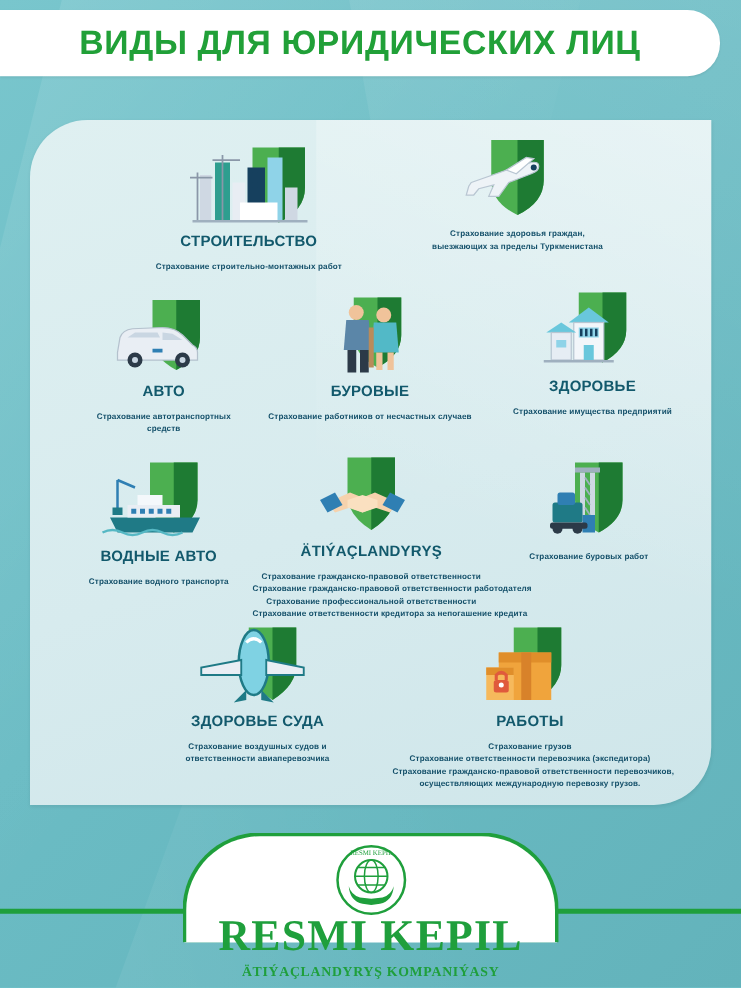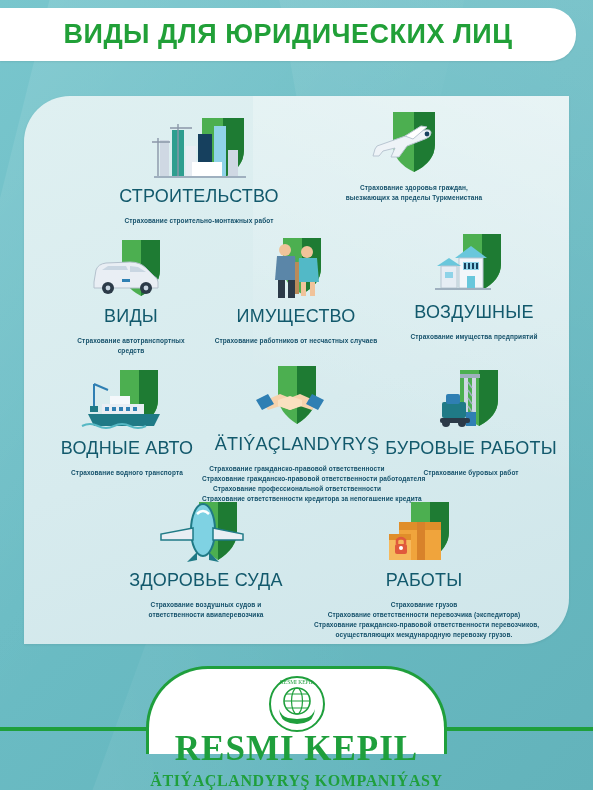--- a/index.html
+++ b/index.html
@@ -36,38 +36,38 @@
          background:linear-gradient(160deg,#dff0f1 0%,#d7ebee 55%,#cfe6ea 100%);
          border-radius:46px 0 46px 0;
          box-shadow:0 1px 3px rgba(0,0,0,.07);}
   .panelsheen{position:absolute;right:0;top:0;width:58%;height:100%;
         background:linear-gradient(200deg,rgba(255,255,255,.35),rgba(255,255,255,0) 60%);
         border-radius:0 0 46px 0;}
 
   .grid{position:absolute;inset:0;}
   .cell{position:absolute;text-align:center;}
   .ico{height:64px;display:flex;align-items:flex-end;justify-content:center;}
-  .ttl{font-size:18px;font-weight:normal;color:#12596c;letter-spacing:.2px;
+  .ttl{font-size:12px;font-weight:bold;color:#12596c;letter-spacing:.2px;
        margin-top:6px;white-space:nowrap;}
   .cap{font-size:6.5px;font-weight:bold;color:#14506a;line-height:1.55;
        margin-top:9px;letter-spacing:.1px;}
   .cap div{white-space:nowrap;}
 
   
   .greenline{position:absolute;left:0;top:727px;width:593px;height:4px;background:#1f9f3c;}
   .logoplate{position:absolute;left:146px;top:666px;width:301px;height:88px;
              background:#ffffff;border-radius:62px 62px 0 0;
              border:3px solid #1f9f3c;border-bottom:none;box-sizing:border-box;}
   .logomark{position:absolute;left:50%;top:6px;transform:translateX(-50%);}
   .brand{position:absolute;left:0;top:62px;width:100%;text-align:center;
          font-family:"Liberation Serif", serif;font-weight:bold;
          font-size:35px;color:#1f9f3c;letter-spacing:1px;line-height:1;}
   .subbrand{position:absolute;left:0;top:103px;width:100%;text-align:center;
             font-family:"Liberation Serif", serif;font-weight:bold;
-            font-size:16px;color:#1f9f3c;letter-spacing:.6px;}
+            font-size:11px;color:#1f9f3c;letter-spacing:.6px;}
 </style>
 </head>
 <body>
 
 <div class="poster">
   <div class="bg">
     <div class="facet1"></div>
     <div class="facet2"></div>
     <div class="facet3"></div>
   </div>
@@ -137,21 +137,21 @@
             <path d="M22 46 L24 34 Q26 28 34 27 L58 26 Q68 26 74 32 L82 40 Q86 42 86 46 L86 52 L22 52 Z" fill="#e9eef4" stroke="#b4c1cd" stroke-width="1"></path>
             <path d="M30 34 L36 30 L54 30 L56 34 Z" fill="#c9d6e2"></path>
             <path d="M58 30 L66 31 L74 36 L58 36 Z" fill="#c9d6e2"></path>
             <circle cx="36" cy="52" r="6" fill="#2c3a48"></circle>
               <circle cx="36" cy="52" r="2.4" fill="#c9d6e2"></circle>
             <circle cx="74" cy="52" r="6" fill="#2c3a48"></circle>
               <circle cx="74" cy="52" r="2.4" fill="#c9d6e2"></circle>
             <rect x="50" y="43" width="8" height="3" fill="#2f7fb3"></rect>
           </svg>
         </div>
-        <div class="ttl">ВИДЫ</div>
+        <div class="ttl">АВТО</div>
         <div class="cap">
           <div>Страхование автотранспортных</div>
           <div>средств</div>
         </div>
       </div>
 
       <div class="cell" style="left:172px;top:140px;width:200px;">
         <div class="ico">
           <svg width="118" height="64" viewBox="0 0 118 64">
             <path d="M46 2 L84 2 L84 32 Q84 48 65 58 Q46 48 46 32 Z" fill="#4caf50"></path>
@@ -160,21 +160,21 @@
             <path d="M40 20 L58 20 L60 44 L38 44 Z" fill="#5b86a8"></path>
             <rect x="41" y="44" width="7" height="18" fill="#2c3a48"></rect>
             <rect x="51" y="44" width="7" height="18" fill="#2c3a48"></rect>
             <circle cx="70" cy="16" r="6" fill="#f0c39a"></circle>
             <path d="M62 22 L80 22 L82 46 L60 46 Z" fill="#52b9c7"></path>
             <rect x="64" y="46" width="5" height="14" fill="#f0c39a"></rect>
             <rect x="73" y="46" width="5" height="14" fill="#f0c39a"></rect>
             <path d="M58 26 L62 26 L62 58 L58 58 Z" fill="#b98b5a"></path>
           </svg>
         </div>
-        <div class="ttl">ИМУЩЕСТВО</div>
+        <div class="ttl">БУРОВЫЕ</div>
         <div class="cap">
           <div>Страхование работников от несчастных случаев</div>
         </div>
       </div>
 
       <div class="cell" style="left:355px;top:136px;width:190px;">
         <div class="ico">
           <svg width="118" height="64" viewBox="0 0 118 64">
             <path d="M48 2 L86 2 L86 32 Q86 48 67 58 Q48 48 48 32 Z" fill="#4caf50"></path>
             <path d="M67 2 L86 2 L86 32 Q86 48 67 58 Z" fill="#1e7b33"></path>
@@ -187,21 +187,21 @@
                 <rect x="49" y="31" width="2" height="6"></rect>
                 <rect x="53" y="31" width="2" height="6"></rect>
                 <rect x="57" y="31" width="2" height="6"></rect>
                 <rect x="61" y="31" width="2" height="6"></rect>
               </g>
             <rect x="52" y="44" width="8" height="12" fill="#69c7dc"></rect>
             <rect x="30" y="40" width="8" height="6" fill="#8fd3e8"></rect>
             <rect x="20" y="56" width="56" height="2" fill="#9fb0bf"></rect>
           </svg>
         </div>
-        <div class="ttl">ВОЗДУШНЫЕ</div>
+        <div class="ttl">ЗДОРОВЬЕ</div>
         <div class="cap">
           <div>Страхование  имущества предприятий</div>
         </div>
       </div>
 
       <div class="cell" style="left:8px;top:272px;width:190px;">
         <div class="ico">
           <svg width="118" height="64" viewBox="0 0 118 64">
             <path d="M52 2 L90 2 L90 32 Q90 48 71 58 Q52 48 52 32 Z" fill="#4caf50"></path>
             <path d="M71 2 L90 2 L90 32 Q90 48 71 58 Z" fill="#1e7b33"></path>
@@ -260,21 +260,20 @@
             </g>
             <rect x="54" y="44" width="10" height="14" fill="#2f7fb3"></rect>
             <rect x="30" y="34" width="24" height="16" rx="2" fill="#1f7a86"></rect>
             <rect x="34" y="26" width="14" height="10" rx="2" fill="#2f7fb3"></rect>
             <rect x="28" y="50" width="30" height="5" rx="2" fill="#2c3a48"></rect>
             <circle cx="34" cy="55" r="4" fill="#2c3a48"></circle>
             <circle cx="50" cy="55" r="4" fill="#2c3a48"></circle>
             <rect x="48" y="6" width="20" height="4" fill="#9fb0bf"></rect>
           </svg>
         </div>
-        <div class="ttl">БУРОВЫЕ РАБОТЫ</div>
         <div class="cap">
           <div>Страхование буровых работ</div>
         </div>
       </div>
 
       <div class="cell" style="left:72px;top:404px;width:220px;">
         <div class="ico">
           <svg width="118" height="64" viewBox="0 0 118 64">
             <path d="M52 2 L90 2 L90 32 Q90 48 71 60 Q52 48 52 32 Z" fill="#4caf50"></path>
             <path d="M71 2 L90 2 L90 32 Q90 48 71 60 Z" fill="#1e7b33"></path>

